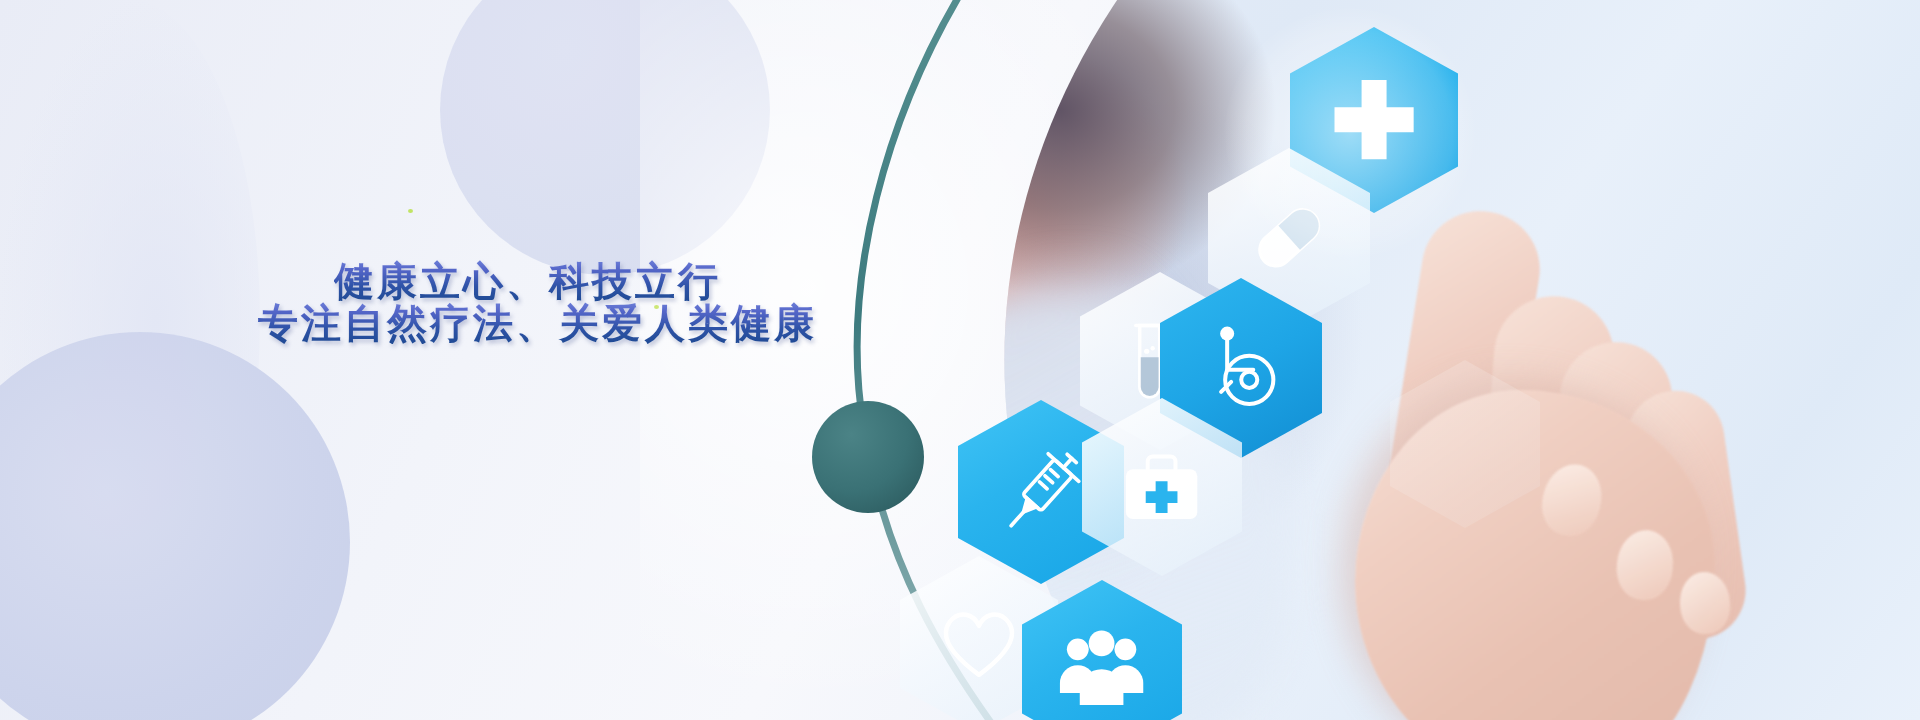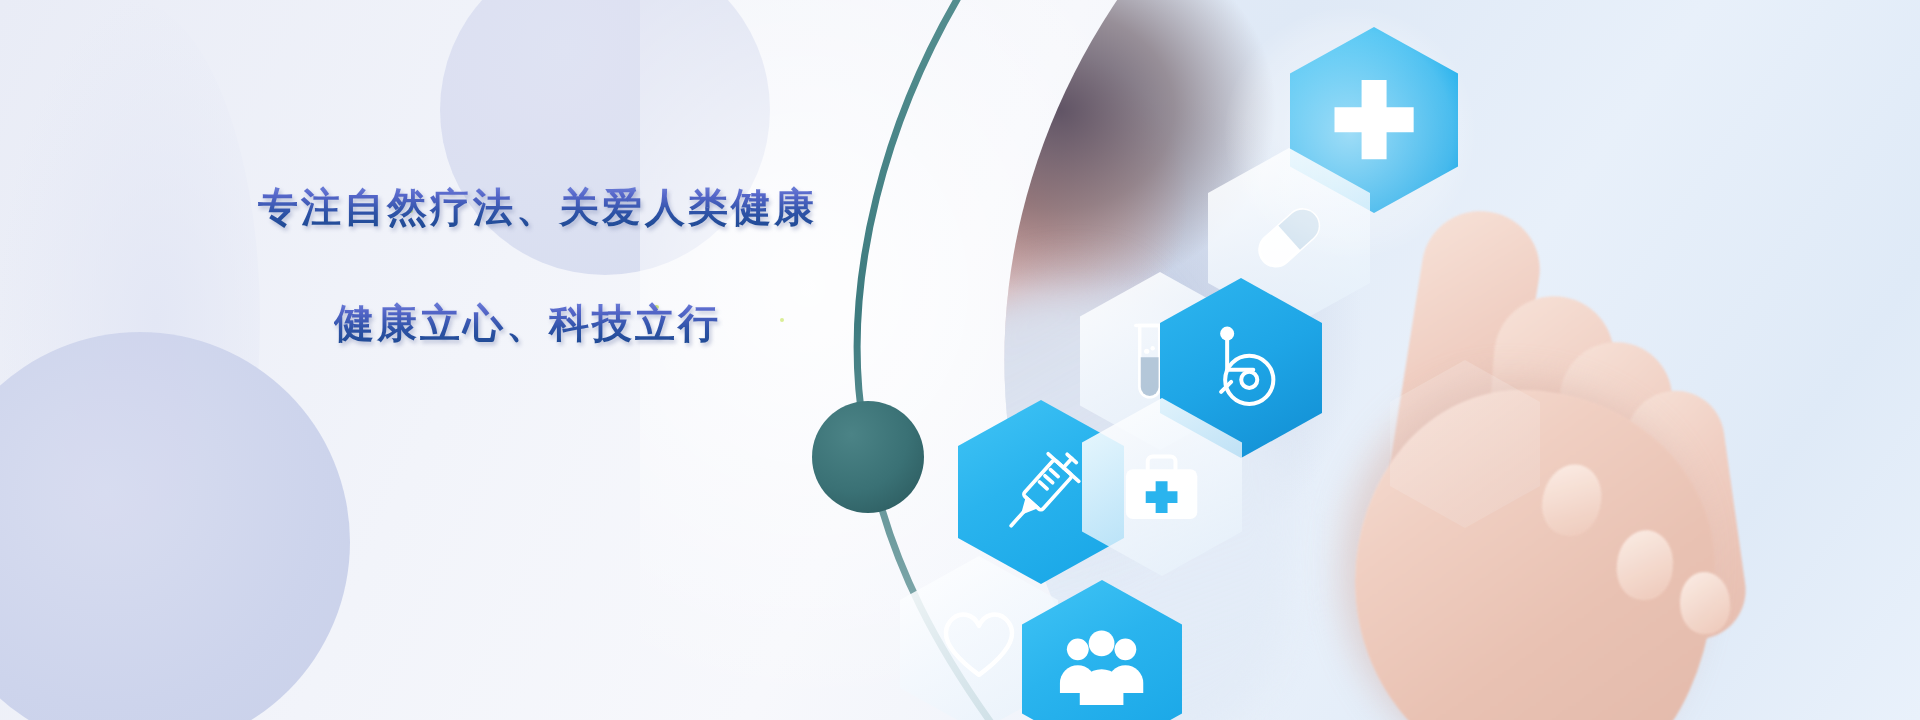--- a/index.html
+++ b/index.html
@@ -211,22 +211,22 @@
 <body>
 
 <div class="banner">
 
   <div class="blob-faint-left"></div>
   <div class="blob blob-top"></div>
   <div class="blob blob-bottom"></div>
   <div class="wash-right"></div>
 
   <div class="copy">
+    <div class="headline line-2">健康立心、科技立行</div>
     <div class="headline line-1">专注自然疗法、关爱人类健康</div>
-    <div class="headline line-2">健康立心、科技立行</div>
   </div>
 
   <div class="photo-panel">
     <div class="photo-bg"></div>
     <div class="coat"></div>
     <div class="collar"></div>
 
     <div class="hand">
       <div class="finger index"></div>
       <div class="finger mid"></div>

